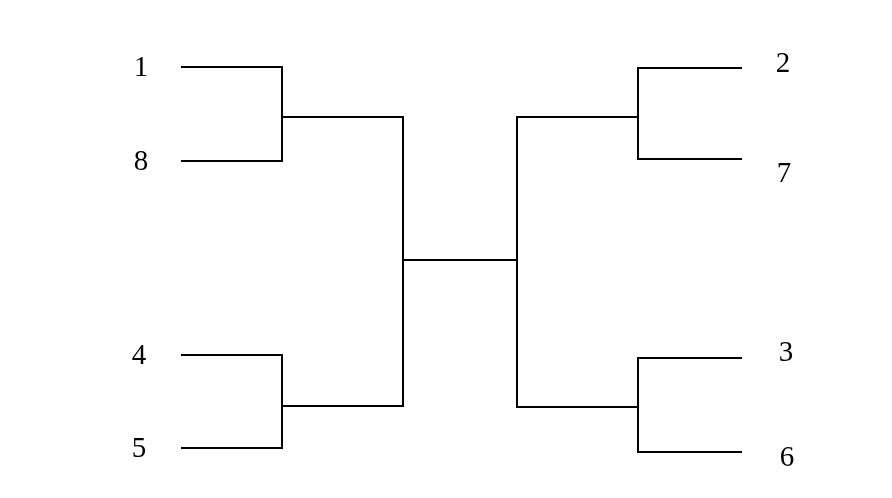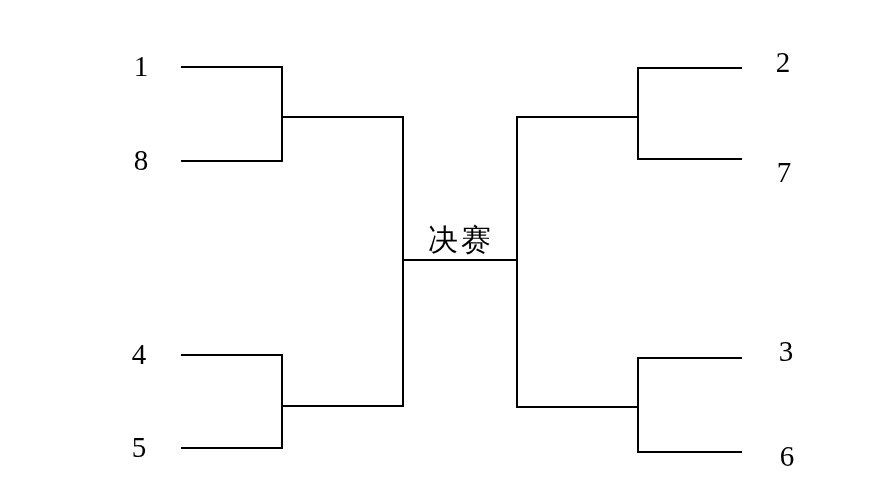--- a/index.html
+++ b/index.html
@@ -62,21 +62,20 @@
 
   <span class="seed-label" style="left:139px; top:354px;">4</span>
   <span class="seed-label" style="left:139px; top:447px;">5</span>
   <div class="hline" style="left:181px; top:354px; width:102px;"></div>
   <div class="hline" style="left:181px; top:447px; width:102px;"></div>
   <div class="vline" style="left:281px; top:354px; height:95px;"></div>
   <div class="hline" style="left:283px; top:405px; width:121px;"></div>
 
   <div class="vline" style="left:402px; top:116px; height:291px;"></div>
 
-  <span class="final-label" style="left:461px; top:240px;">决赛</span>
   <div class="hline" style="left:403px; top:259px; width:115px;"></div>
 
   <div class="vline" style="left:516px; top:116px; height:292px;"></div>
 
   <div class="hline" style="left:516px; top:116px; width:122px;"></div>
   <div class="vline" style="left:637px; top:67px; height:93px;"></div>
   <div class="hline" style="left:638px; top:67px; width:104px;"></div>
   <div class="hline" style="left:638px; top:158px; width:104px;"></div>
   <span class="seed-label" style="left:783px; top:62px;">2</span>
   <span class="seed-label" style="left:784px; top:172px;">7</span>

